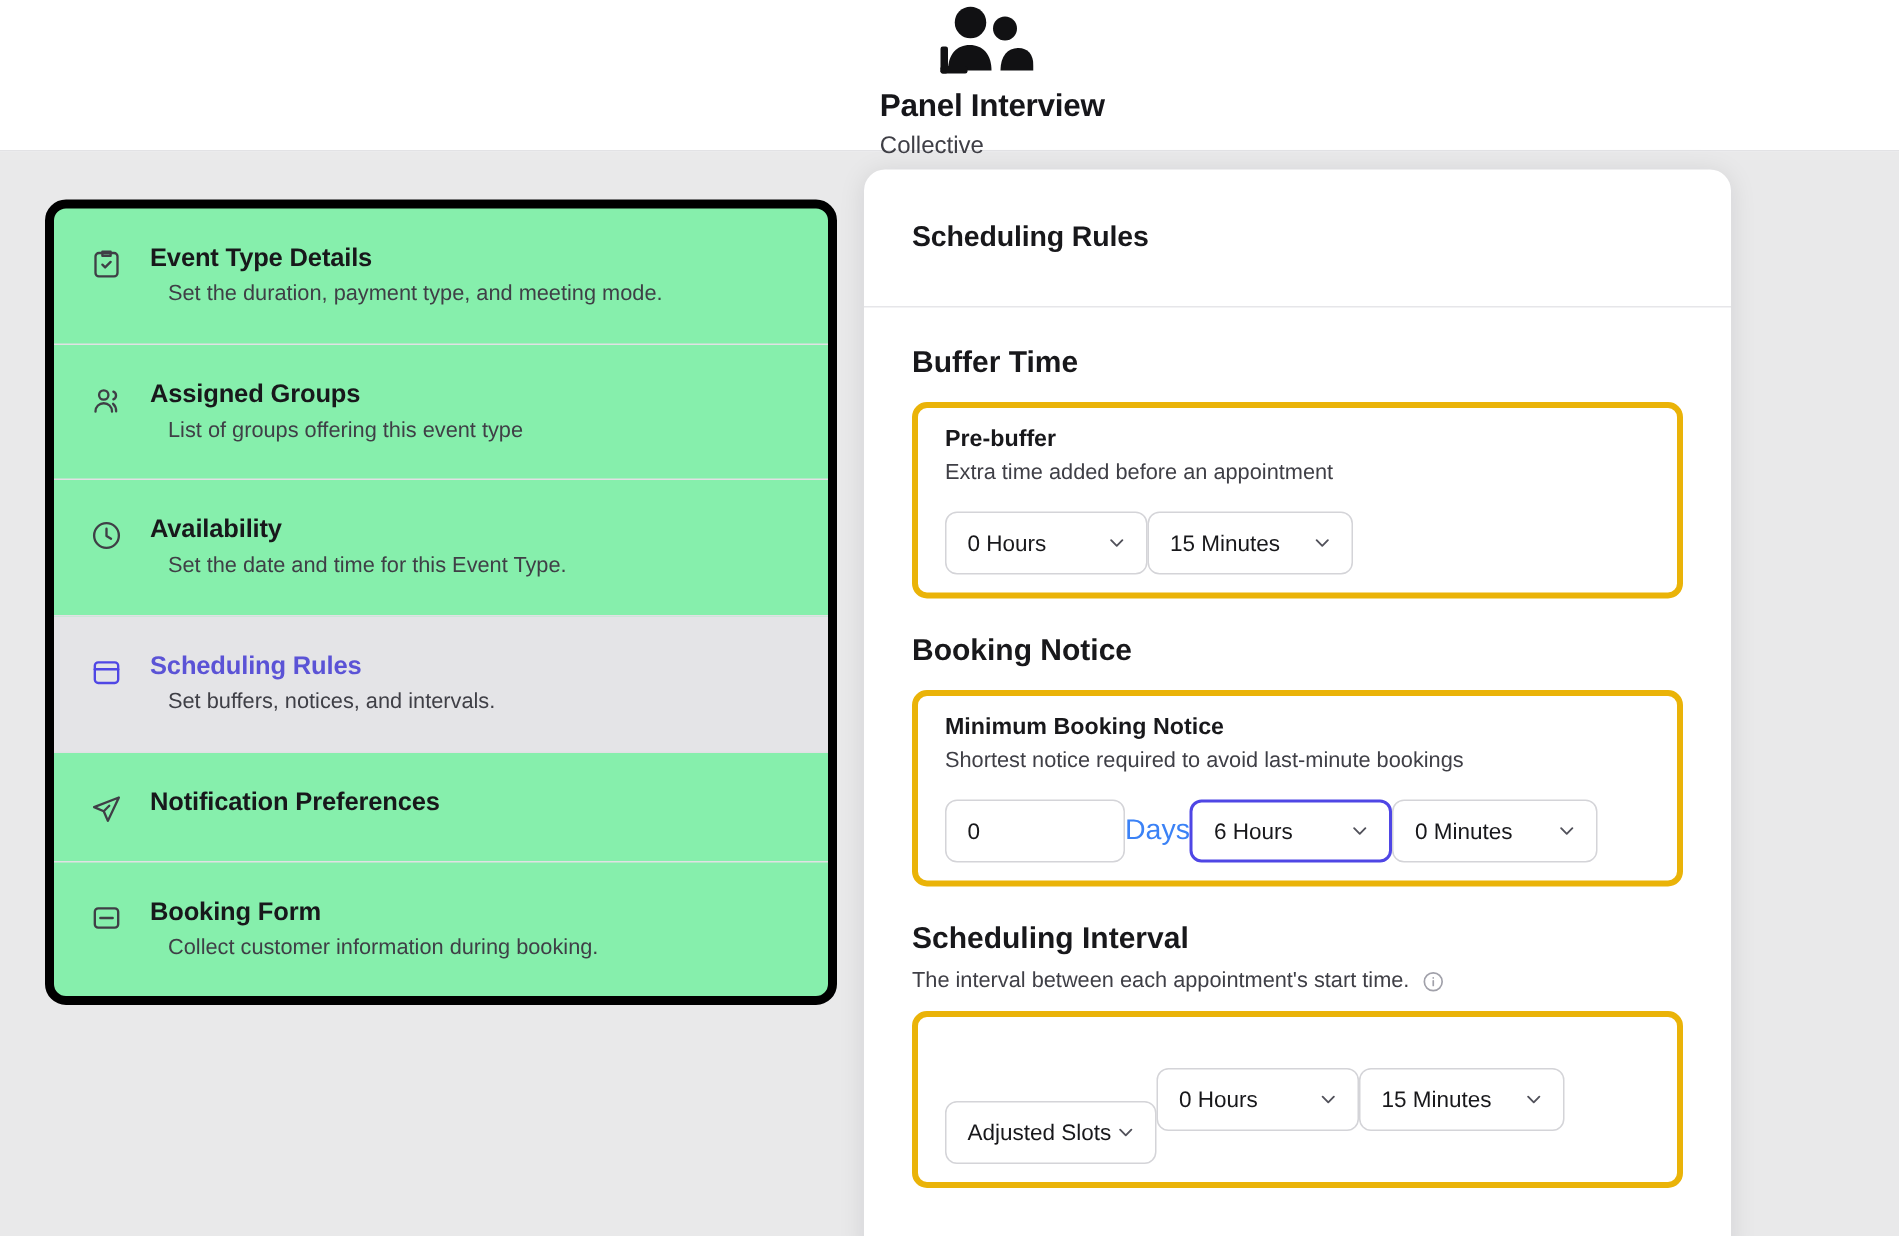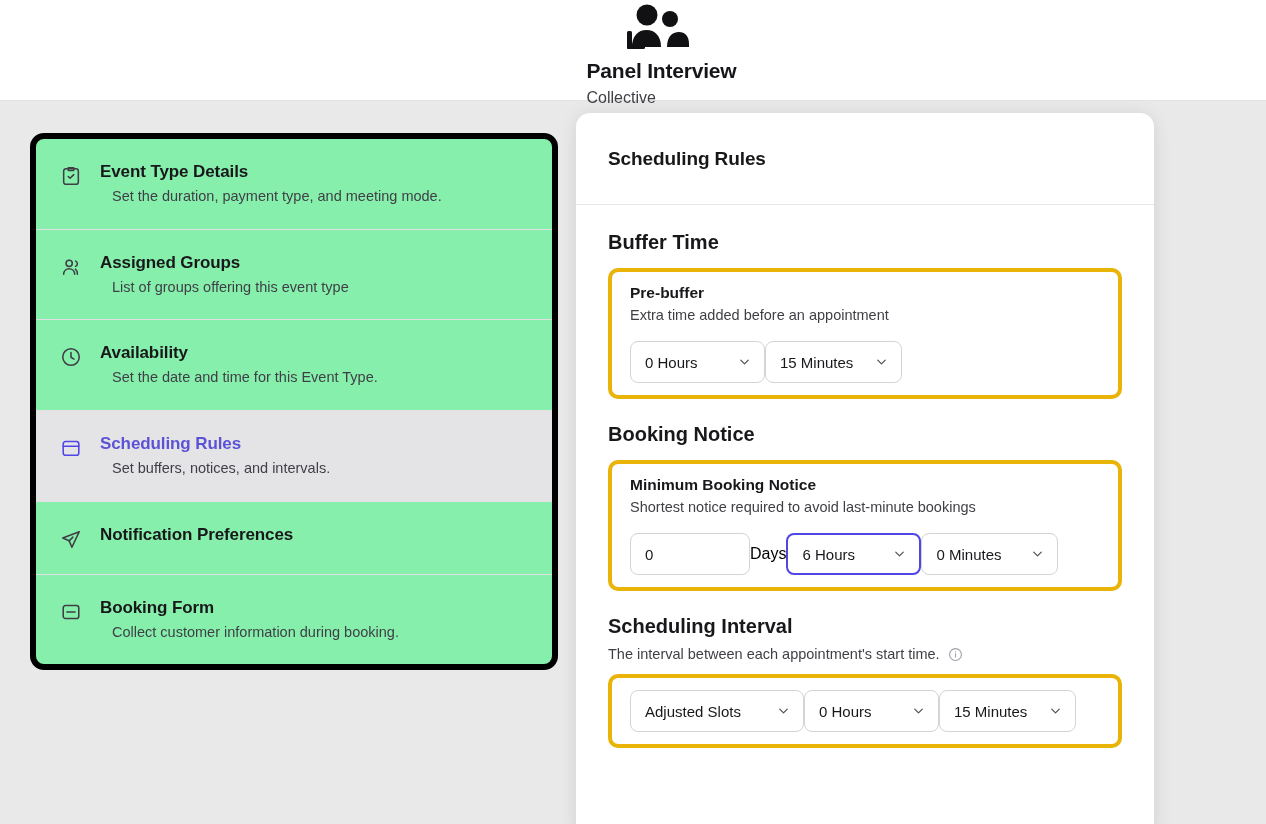--- a/index.html
+++ b/index.html
@@ -192,36 +192,36 @@
     right: 12px;
     top: 50%;
     transform: translateY(-50%);
     color: #52525b;
     display: flex;
   }
   .w-hours { width: 135px; }
   .w-minutes { width: 137px; }
   .w-hours-2 { width: 135px; }
   .w-minutes-2 { width: 137px; }
-  .w-slots { width: 174px; }
+  .w-slots { width: 141px; margin-top: 44px; }
 
   .textinput {
     height: 42px;
     width: 120px;
     border: 1px solid #d4d4d8;
     border-radius: 8px;
     background: #fff;
     padding: 0 14px;
     font-size: 15px;
     color: #18181b;
     font-family: "Liberation Sans", sans-serif;
   }
   .unit-label {
-    font-size: 16px;
-    color: #000000;
+    font-size: 19px;
+    color: #3b82f6;
   }
 </style>
 </head>
 <body>
 
 <div class="header">
   <div class="header-icon">
     <svg width="66" height="52" viewBox="0 0 66 52" fill="none" xmlns="http://www.w3.org/2000/svg">
       <circle cx="24" cy="12" r="10.5" fill="#111113"></circle>
       <circle cx="47" cy="16" r="8" fill="#111113"></circle>

